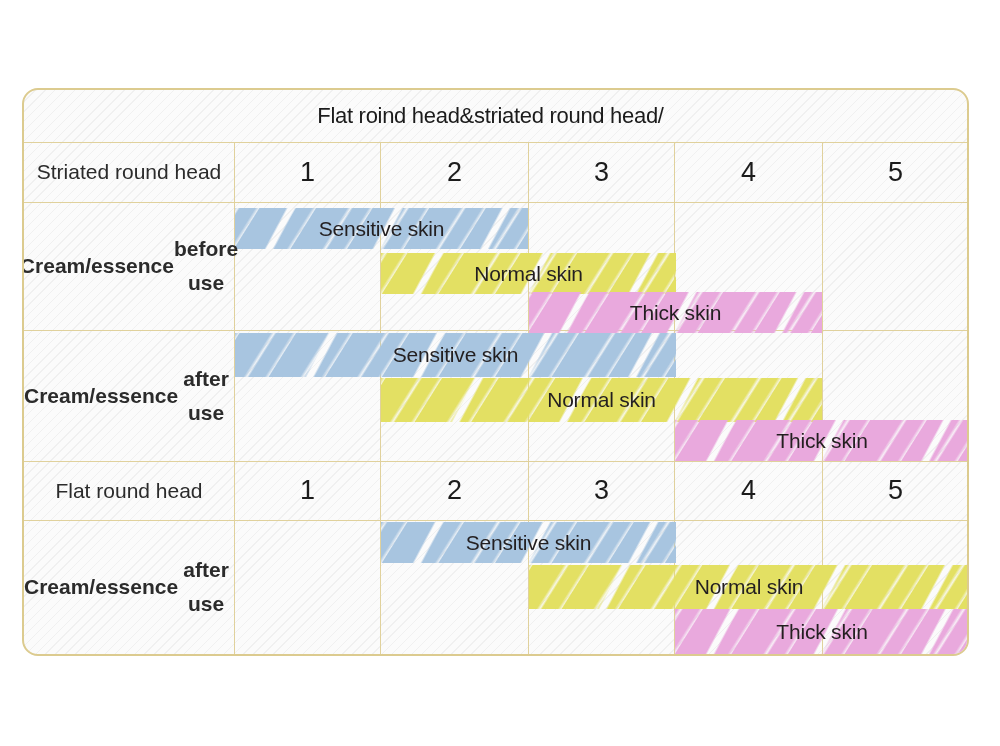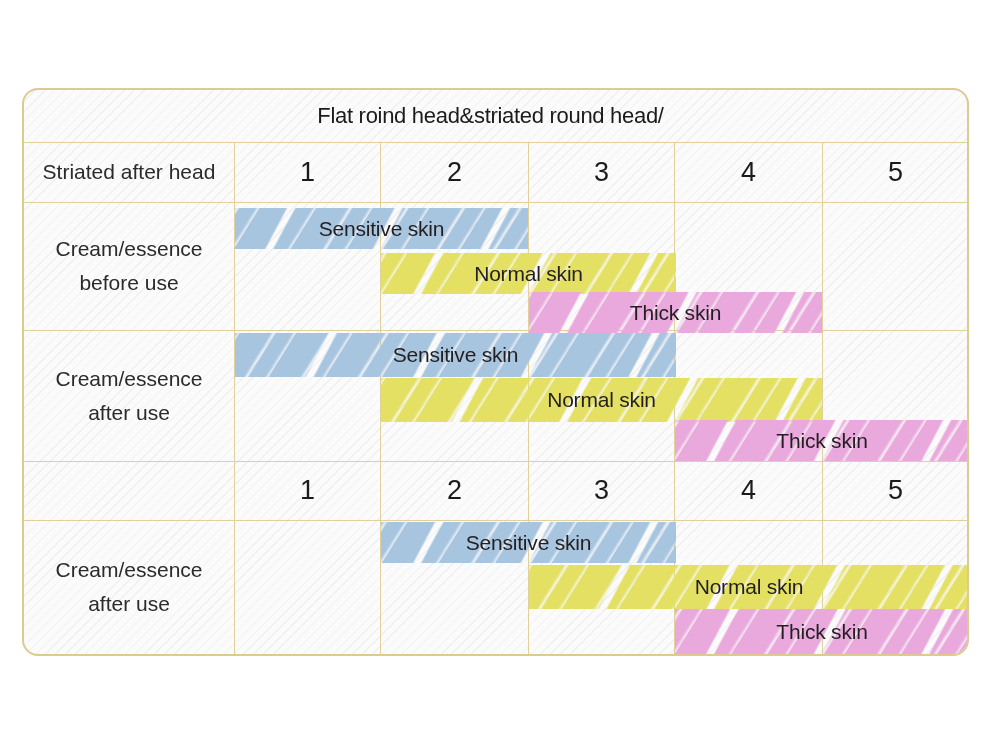--- a/index.html
+++ b/index.html
@@ -33,22 +33,22 @@
         text-align:center;color:#231f20;box-sizing:border-box;z-index:5;}
   .title-cell{
     left:0;right:0;top:0;height:52px;
     font-size:25px;letter-spacing:-0.3px;color:#1b1b1b;
   }
   .title-cell .t-small{font-size:22px;font-weight:400;}
   .title-cell .t-big{font-size:25px;font-weight:400;}
 
   .head-label{font-size:21px;font-weight:400;color:#2b2b2b;}
   .num{font-size:27px;font-weight:400;color:#1b1b1b;}
-  .rowlabel{font-size:21px;line-height:34px;font-weight:400;color:#2b2b2b;
-            flex-direction:column;}
+  .rowlabel{font-size:21px;line-height:34px;font-weight:700;color:#2b2b2b;
+            flex-direction:row;}
 
   
   .bar{
     position:absolute;display:flex;align-items:center;justify-content:center;
     z-index:3;box-sizing:border-box;
   }
   .bar .bar-label{
     position:relative;z-index:4;font-size:21px;color:#231f20;
     letter-spacing:-0.2px;white-space:nowrap;
   }
@@ -97,21 +97,21 @@
     <div class="hline" style="top:112px;"></div>
     <div class="hline" style="top:240px;"></div>
     <div class="hline" style="top:371px;"></div>
     <div class="hline" style="top:430px;"></div>
 
     <div class="cell title-cell">
       <span class="t-small">Flat roind head&amp;striated round head/</span>
       <span style="display:inline-block;width:10px;"></span>
     </div>
 
-    <div class="cell head-label" style="left:0;top:52px;width:210px;height:60px;">Striated after head</div>
+    <div class="cell head-label" style="left:0;top:52px;width:210px;height:60px;">Striated round head</div>
     <div class="cell num" style="left:211px;top:52px;width:145px;height:60px;">1</div>
     <div class="cell num" style="left:357px;top:52px;width:147px;height:60px;">2</div>
     <div class="cell num" style="left:505px;top:52px;width:145px;height:60px;">3</div>
     <div class="cell num" style="left:651px;top:52px;width:147px;height:60px;">4</div>
     <div class="cell num" style="left:799px;top:52px;width:145px;height:60px;">5</div>
 
     <div class="cell rowlabel" style="left:0;top:112px;width:210px;height:128px;">
       <span>Cream/essence</span>
       <span>before use</span>
     </div>
@@ -134,20 +134,21 @@
     <div class="bar" style="--c:#a8c5e0;left:211px;top:243px;width:441px;height:44px;">
       <span class="bar-label">Sensitive skin</span>
     </div>
     <div class="bar" style="--c:#e3e063;left:357px;top:288px;width:441px;height:44px;">
       <span class="bar-label">Normal skin</span>
     </div>
     <div class="bar" style="--c:#e9a9dd;left:651px;top:330px;width:294px;height:41px;">
       <span class="bar-label">Thick skin</span>
     </div>
 
+    <div class="cell head-label" style="left:0;top:371px;width:210px;height:59px;">Flat round head</div>
     <div class="cell num" style="left:211px;top:371px;width:145px;height:59px;">1</div>
     <div class="cell num" style="left:357px;top:371px;width:147px;height:59px;">2</div>
     <div class="cell num" style="left:505px;top:371px;width:145px;height:59px;">3</div>
     <div class="cell num" style="left:651px;top:371px;width:147px;height:59px;">4</div>
     <div class="cell num" style="left:799px;top:371px;width:145px;height:59px;">5</div>
 
     <div class="cell rowlabel" style="left:0;top:430px;width:210px;height:134px;">
       <span>Cream/essence</span>
       <span>after use</span>
     </div>

